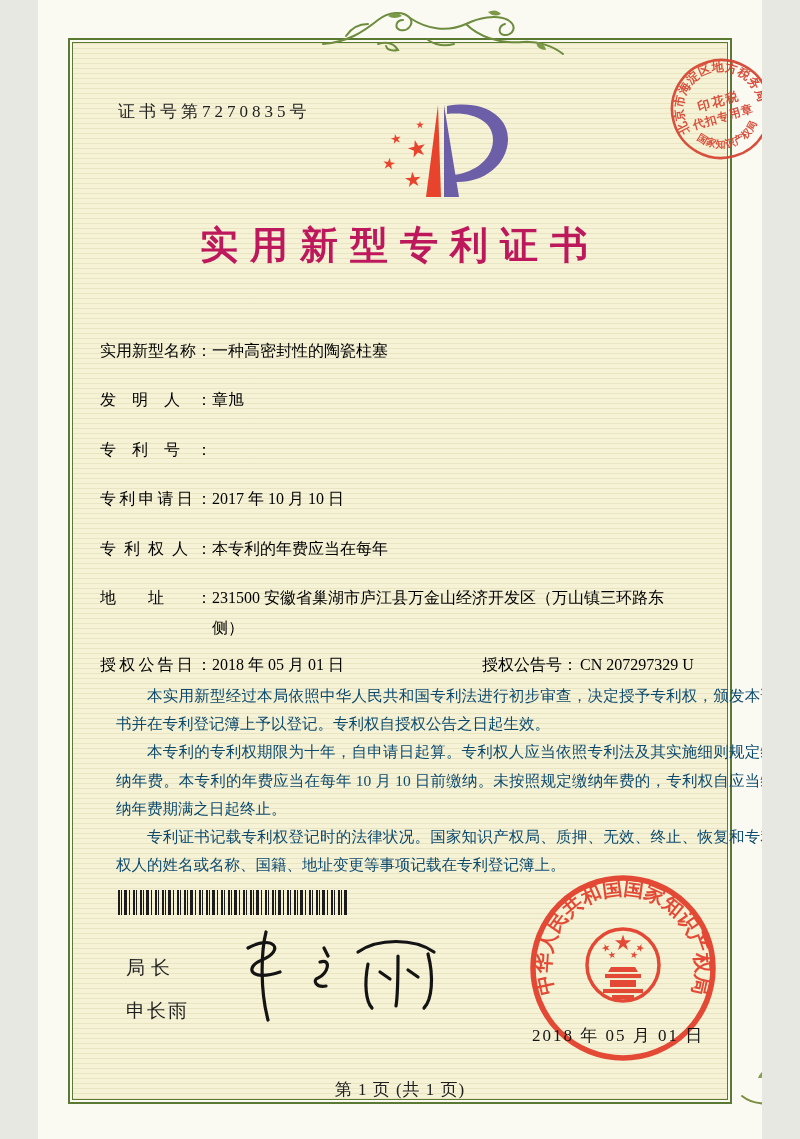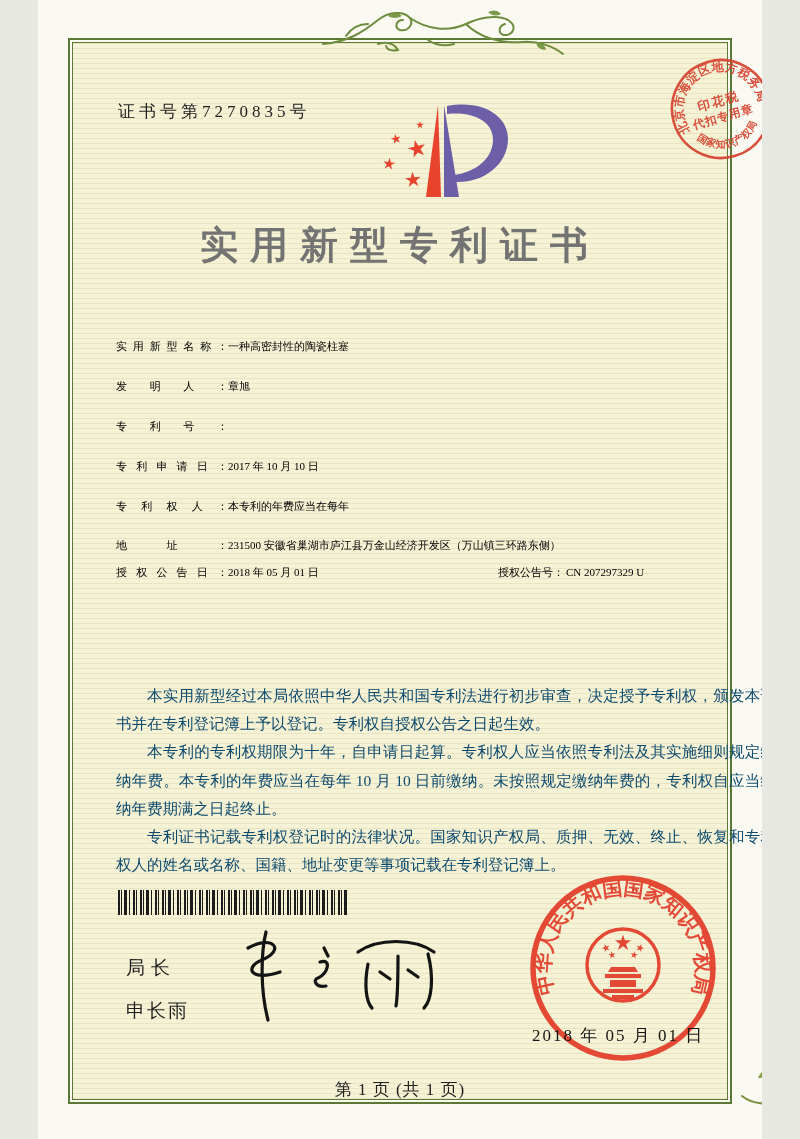--- a/index.html
+++ b/index.html
@@ -17,26 +17,26 @@
     position:absolute; inset:2px; border:1px solid #5a7a33;
     background:
       repeating-linear-gradient(180deg, rgba(172,163,104,0.18) 0 1px, rgba(0,0,0,0) 1px 5px),
       #f6f2d6;
   }
   .txt{ position:absolute; color:#1f1f1f; }
   .cert-no{ left:80px; top:100px; font-size:17px; letter-spacing:4px; }
   .logo{ position:absolute; left:308px; top:93px; width:190px; height:125px; }
   .title{
     left:0; right:0; top:220px; text-align:center;
-    font-size:38px; font-weight:700; letter-spacing:12px; color:#737373;
+    font-size:38px; font-weight:700; letter-spacing:12px; color:#be185d;
   }
   .tax-stamp{ position:absolute; left:628px; top:54px; width:110px; height:110px;
     transform:rotate(-16deg); opacity:.93; }
 
-  .fields{ position:absolute; left:78px; top:336px; width:650px; font-size:11px; }
+  .fields{ position:absolute; left:62px; top:336px; width:650px; font-size:16px; }
   .field-row{ display:flex; margin-bottom:19px; }
   .flabel{ flex:0 0 112px; text-align:justify; text-align-last:justify; line-height:1.9; }
   .fvalue{ flex:1; line-height:1.9; }
   .row-address{ margin-bottom:6px; }
   .row-address .fvalue{ max-width:460px; }
   .grant-row{ display:flex; margin-bottom:0; }
   .grant-left{ display:flex; flex:0 0 382px; }
   .grant-left .flabel{ flex:0 0 112px; }
   .grant-right{ display:flex; }
   .grant-right .glabel{ line-height:1.9;text-align:right; }

